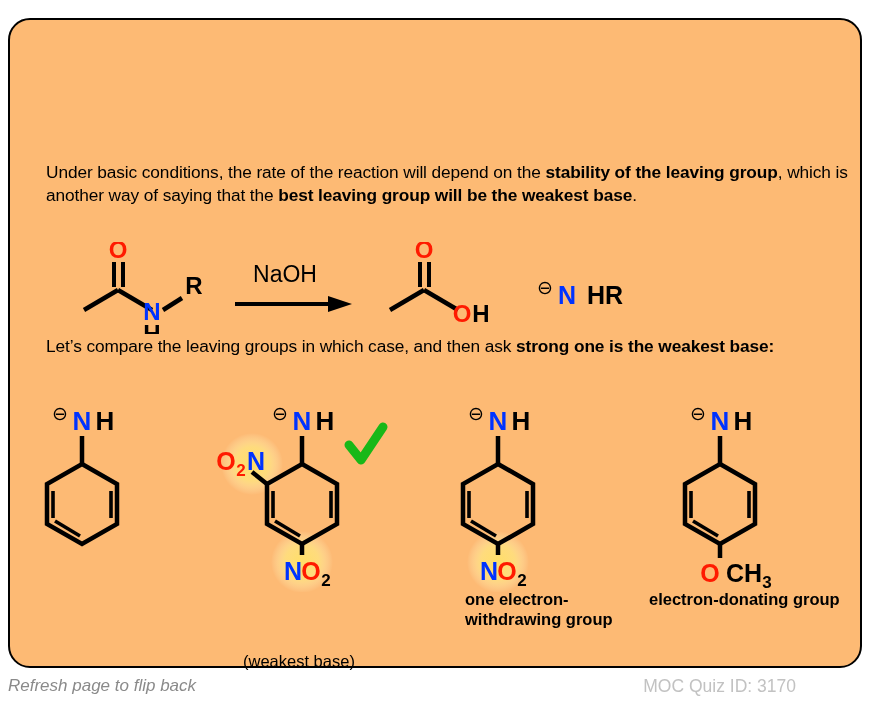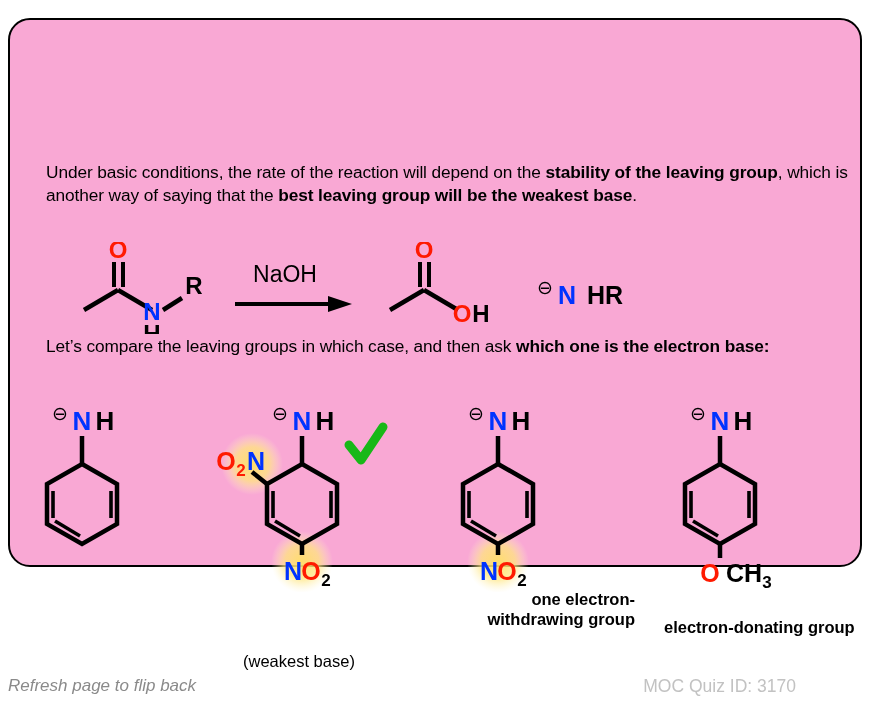--- a/index.html
+++ b/index.html
@@ -1,42 +1,42 @@
 <!DOCTYPE html>
 <html><head>
 <meta charset="utf-8">
 <style>
   html,body{margin:0;padding:0;background:#ffffff;}
   body{width:874px;height:708px;font-family:"Liberation Sans",sans-serif;overflow:hidden;}
 
   #card{
-    position:absolute;left:8px;top:18px;width:854px;height:549px;
-    border:2.5px solid #000;border-radius:22px;box-sizing:border-box;background:#f9a8d4;padding-left:28px;
+    position:absolute;left:8px;top:18px;width:854px;height:650px;
+    border:2.5px solid #000;border-radius:22px;box-sizing:border-box;background:#fdba74;padding-left:28px;
   }
 
   .para{
     position:absolute;font-size:17.3px;line-height:1.33;color:#000;letter-spacing:-0.1px;
   }
   .para b{font-weight:bold;}
 
   #para1{left:36px;top:141px;width:805px;}
   #para2{left:36px;top:315px;width:805px;}
 
   #scheme{position:absolute;left:60px;top:222px;width:580px;height:92px;}
   #structures{position:absolute;left:20px;top:372px;width:840px;height:200px;}
 
   .cap{
     position:absolute;font-size:16.5px;font-weight:bold;line-height:1.2;color:#000;
   }
   .capsub{position:absolute;font-size:16.5px;font-weight:normal;color:#000;margin-left:30px;}
 
   #cap2{left:188px;top:570px;width:210px;}
   #cap2b{left:203px;top:632px;width:210px;}
-  #cap3{left:455px;top:570px;width:170px;text-align:right;}
-  #cap4{left:654px;top:570px;width:200px;margin-top:28px;}
+  #cap3{left:455px;top:570px;width:170px;}
+  #cap4{left:639px;top:570px;width:200px;}
 
   #footer{position:absolute;left:0;top:676px;width:806px;height:32px;}
   #foot-left{
     position:absolute;left:8px;top:0;font-size:17px;font-style:italic;color:#8a8a8a;
   }
   #foot-right{
     position:absolute;right:10px;top:0;font-size:17.5px;color:#c2c2c2;margin-left:7px;
   }
 </style>
 </head>
@@ -75,21 +75,21 @@
       <text x="411" y="80" text-anchor="middle" font-family="'Liberation Sans',sans-serif" font-size="24" font-weight="bold" fill="#000">H</text>
     </g>
 
     <g>
       <text x="475" y="52" text-anchor="middle" font-family="'DejaVu Sans',sans-serif" font-size="19" fill="#000">⊖</text>
       <text x="497" y="62" text-anchor="middle" font-family="'Liberation Sans',sans-serif" font-size="25" font-weight="bold" fill="#0033ff">N</text>
       <text x="535" y="62" text-anchor="middle" font-family="'Liberation Sans',sans-serif" font-size="25" font-weight="bold" fill="#000">HR</text>
     </g>
   </svg>
 
-  <div class="para" id="para2"><span>Let’s compare the leaving groups in which case, and then ask </span><b>which one is the electron base:</b></div>
+  <div class="para" id="para2"><span>Let’s compare the leaving groups in which case, and then ask </span><b>strong one is the weakest base:</b></div>
 
   <svg id="structures" viewBox="0 0 840 200">
     <defs>
       <radialGradient id="glow">
         <stop offset="0%" stop-color="#ffe066" stop-opacity="0.95"></stop>
         <stop offset="55%" stop-color="#ffe680" stop-opacity="0.75"></stop>
         <stop offset="100%" stop-color="#fff6cc" stop-opacity="0"></stop>
       </radialGradient>
     </defs>
 

